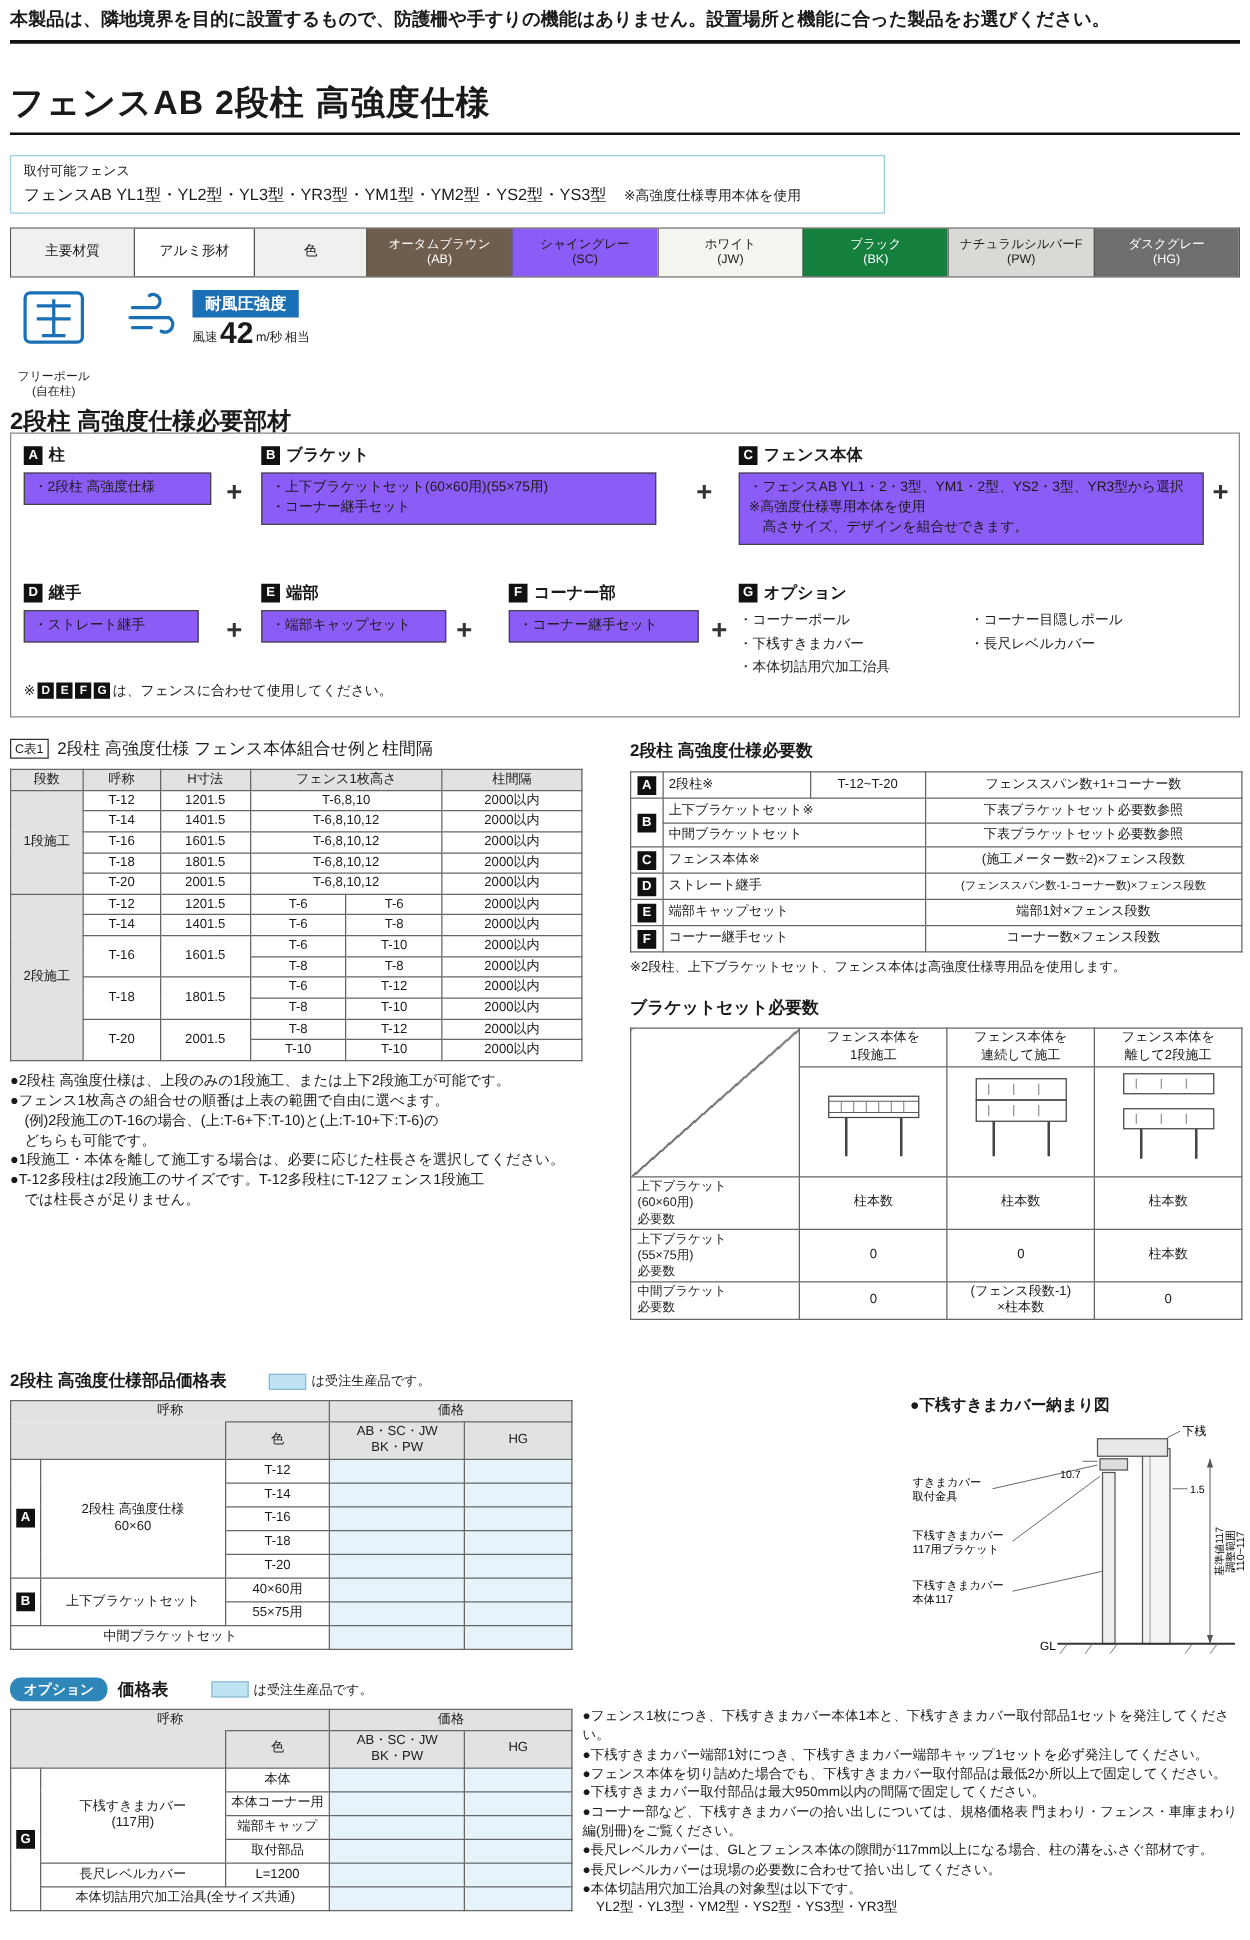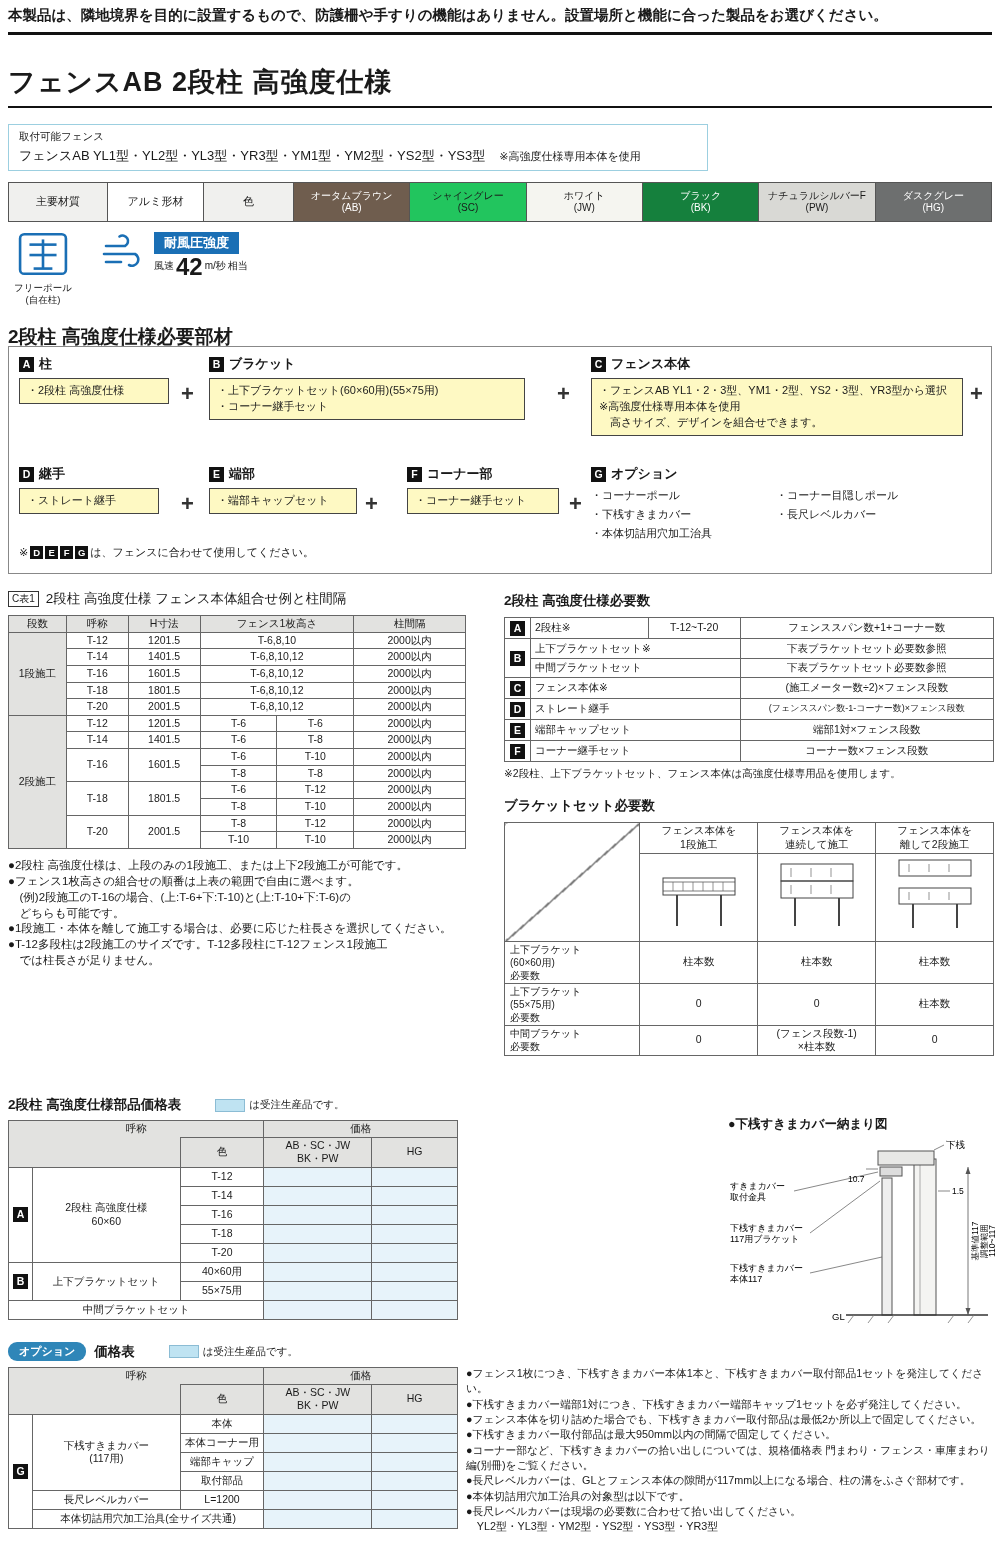--- a/index.html
+++ b/index.html
@@ -19,31 +19,31 @@
 .compat-body{font-size:13px}
 .compat-note{font-size:11px;margin-left:14px}
 .color-row{left:8px;top:182px;width:984px;height:40px;display:flex;border:1px solid #555}
 .mc-cell{border-left:1px solid #555;display:flex;flex-direction:column;align-items:center;justify-content:center;font-size:11px;text-align:center;line-height:1.25}
 .mc-cell:first-child{border-left:none}
 .mc-head{background:#f0f0ee}
 .c-mat1{width:98px}.c-mat2{width:96px}.c-col{width:90px}
 .color-cell{flex:1;font-size:10px}
 .badges{left:8px;top:232px;display:flex;gap:22px;align-items:flex-start}
 .freepole{width:70px;text-align:center}
-.fp-label{font-size:9.5px;line-height:1.25;margin-top:4px}
+.fp-label{font-size:9.5px;line-height:1.25;margin-top:17px}
 .windgrp{display:flex;gap:8px;align-items:flex-start}
 .wind-title{background:#1a6fb5;color:#fff;font-weight:bold;font-size:13px;padding:2px 10px;display:inline-block}
-.wind-val{margin-top:2px;display:flex;align-items:center;gap:2px}
+.wind-val{margin-top:2px;display:flex;align-items:flex-end;gap:2px}
 .w-pre,.w-unit,.w-suf{font-size:10px;line-height:1.1;padding-bottom:2px}
 .w-num{font-size:24px;font-weight:bold;line-height:0.9;color:#1a1a1a}
 .sec-head{left:8px;top:324px;font-size:19px;font-weight:bold}
 .parts-box{left:8px;top:346px;width:984px;height:228px;border:1px solid #888}
 .pb-item{position:absolute}
 .pb-head{display:flex;align-items:center;gap:5px;font-size:13px;margin-bottom:5px}
-.pb-inner{border:1px solid #444;padding:4px 7px;font-size:11px;line-height:1.45;background:#fef9c3}
+.pb-inner{border:1px solid #444;padding:4px 7px;font-size:11px;line-height:1.45;background:#8b5cf6}
 .plus{position:absolute;font-size:22px;font-weight:bold;color:#333}
 .keysq{display:inline-block;width:15px;height:15px;background:#111;color:#fff;font-size:10.5px;font-weight:bold;line-height:15px;text-align:center;flex:0 0 auto}
 .keysq.small{width:13px;height:13px;line-height:13px;font-size:9.5px}
 .g-grid{display:grid;grid-template-columns:185px 1fr;row-gap:4px;font-size:11px}
 .pb-note{position:absolute;left:10px;top:198px;font-size:11px;display:flex;align-items:center;gap:2px}
 table{border-collapse:collapse}
 td,th{border:1px solid #666;font-weight:normal;text-align:center;padding:1px 3px;font-size:10.5px;line-height:1.3}
 .gray{background:#e2e2e0}
 .lightblue{background:#e7f3fa}
 .left-top{left:8px;top:590px;width:492px}
@@ -98,21 +98,21 @@
 </div>
 
 <div class="abs color-row">
   <div class="mc-cell mc-head c-mat1">主要材質</div>
   <div class="mc-cell c-mat2">アルミ形材</div>
   <div class="mc-cell mc-head c-col">色</div>
   <div class="mc-cell color-cell" style="background:#6f5d4e;color:#fff">
     <div>オータムブラウン</div>
       <div>(AB)</div>
   </div>
-  <div class="mc-cell color-cell" style="background:#22c55e;color:#1a1a1a">
+  <div class="mc-cell color-cell" style="background:#8b5cf6;color:#1a1a1a">
     <div>シャイングレー</div>
       <div>(SC)</div>
   </div>
   <div class="mc-cell color-cell" style="background:#f5f5f0;color:#1a1a1a">
     <div>ホワイト</div>
       <div>(JW)</div>
   </div>
   <div class="mc-cell color-cell" style="background:#15803d;color:#fff">
     <div>ブラック</div>
       <div>(BK)</div>
@@ -695,16 +695,16 @@
     </table>
 </div>
 
 <div class="abs bottom-notes">
   <div>●フェンス1枚につき、下桟すきまカバー本体1本と、下桟すきまカバー取付部品1セットを発注してください。</div>
   <div>●下桟すきまカバー端部1対につき、下桟すきまカバー端部キャップ1セットを必ず発注してください。</div>
   <div>●フェンス本体を切り詰めた場合でも、下桟すきまカバー取付部品は最低2か所以上で固定してください。</div>
   <div>●下桟すきまカバー取付部品は最大950mm以内の間隔で固定してください。</div>
   <div>●コーナー部など、下桟すきまカバーの拾い出しについては、規格価格表 門まわり・フェンス・車庫まわり編(別冊)をご覧ください。</div>
   <div>●長尺レベルカバーは、GLとフェンス本体の隙間が117mm以上になる場合、柱の溝をふさぐ部材です。</div>
+  <div>●長尺レベルカバーは現場の必要数に合わせて拾い出してください。</div>
   <div>●本体切詰用穴加工治具の対象型は以下です。</div>
-  <div>●長尺レベルカバーは現場の必要数に合わせて拾い出してください。</div>
   <div>　YL2型・YL3型・YM2型・YS2型・YS3型・YR3型</div>
 </div>
 
 </body></html>

